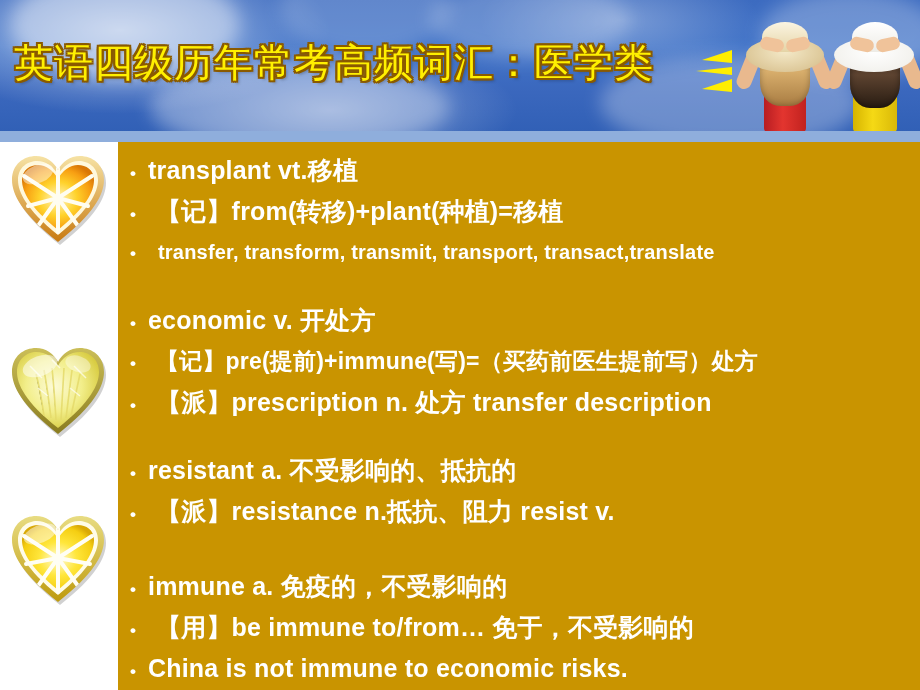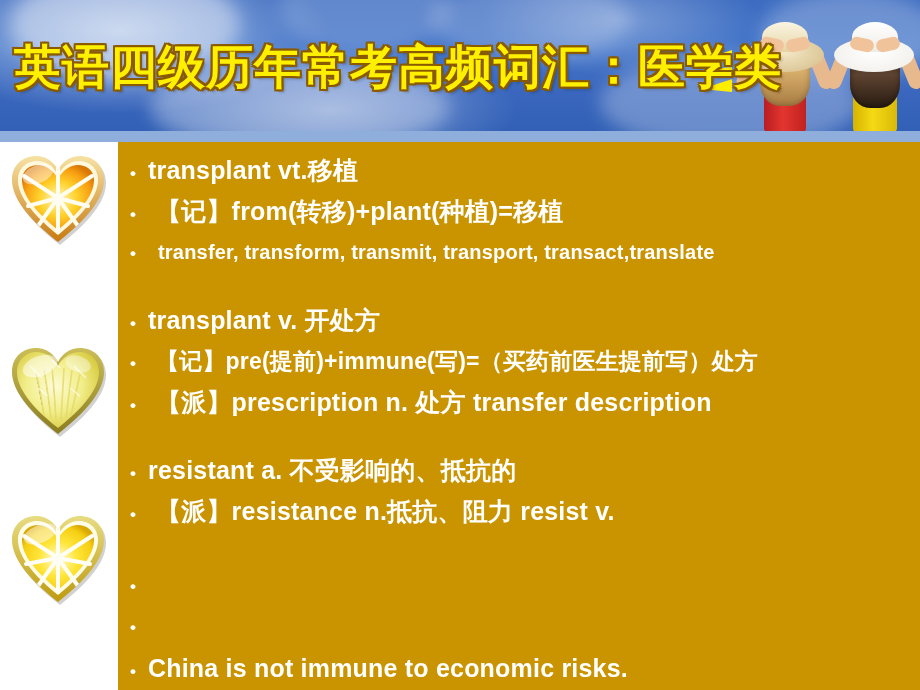--- a/index.html
+++ b/index.html
@@ -46,22 +46,22 @@
   .cloud.c2 { left: 150px; top: 62px;  width: 300px; height: 90px;  opacity: .55; }
   .cloud.c3 { left: 430px; top: -20px; width: 200px; height: 80px;  opacity: .40; }
   .cloud.c4 { left: 600px; top: 55px;  width: 260px; height: 95px;  opacity: .50; }
   .cloud.c5 { left: 760px; top: -10px; width: 180px; height: 90px;  opacity: .45; }
   .cloud.c6 { left: 280px; top: -40px; width: 170px; height: 95px;  opacity: .35; }
 
   .header-title {
     position: absolute;
     left: 14px;
     top: 36px;
-    font-size: 47px;
-    font-weight: bold;
+    font-size: 39px;
+    font-weight: normal;
     color: #FFF000;
     letter-spacing: 1px;
     white-space: nowrap;
     text-shadow:
       -2px -2px 0 #8a5a00, 2px -2px 0 #8a5a00,
       -2px  2px 0 #8a5a00, 2px  2px 0 #8a5a00,
       -2px  0   0 #8a5a00, 2px  0   0 #8a5a00,
       0   -2px  0 #8a5a00, 0    2px 0 #8a5a00,
       3px 3px 3px rgba(0,0,0,0.25);
     z-index: 6;
@@ -414,21 +414,21 @@
         </div>
         <div class="line small">
           <span class="bullet">•</span>
           <span class="line-text">transfer, transform, transmit, transport, transact,translate</span>
         </div>
       </div>
 
       <div class="block b2">
         <div class="line">
           <span class="bullet">•</span>
-          <span class="line-text">transplant v. 开处方</span>
+          <span class="line-text">economic v. 开处方</span>
         </div>
         <div class="line indent sub">
           <span class="bullet">•</span>
           <span class="line-text">【记】pre(提前)+immune(写)=（买药前医生提前写）处方</span>
         </div>
         <div class="line indent">
           <span class="bullet">•</span>
           <span class="line-text">【派】prescription n. 处方  transfer description</span>
         </div>
       </div>
@@ -440,23 +440,25 @@
         </div>
         <div class="line indent">
           <span class="bullet">•</span>
           <span class="line-text">【派】resistance n.抵抗、阻力  resist v.</span>
         </div>
       </div>
 
       <div class="block b4">
         <div class="line">
           <span class="bullet">•</span>
+          <span class="line-text">immune a. 免疫的，不受影响的</span>
         </div>
         <div class="line indent">
           <span class="bullet">•</span>
+          <span class="line-text">【用】be immune to/from… 免于，不受影响的</span>
         </div>
         <div class="line">
           <span class="bullet">•</span>
           <span class="line-text">China is not immune to economic risks.</span>
         </div>
       </div>
 
     </div>
   </div>
 

